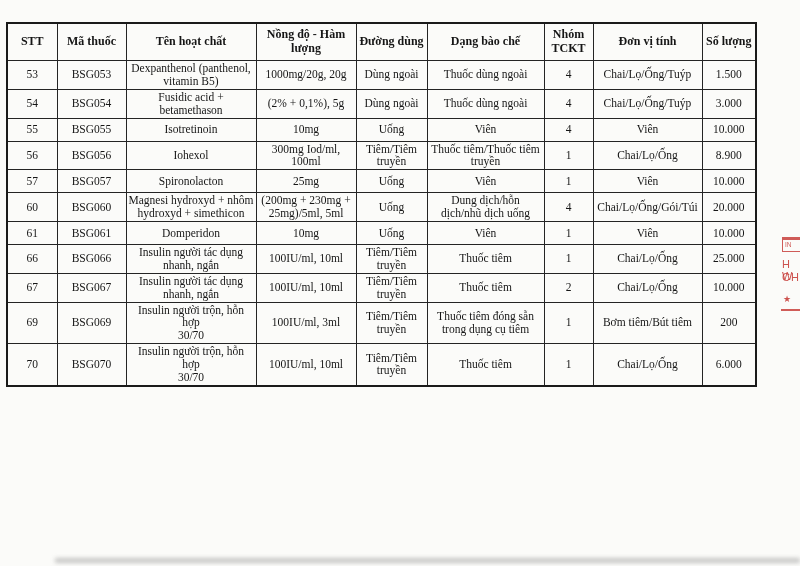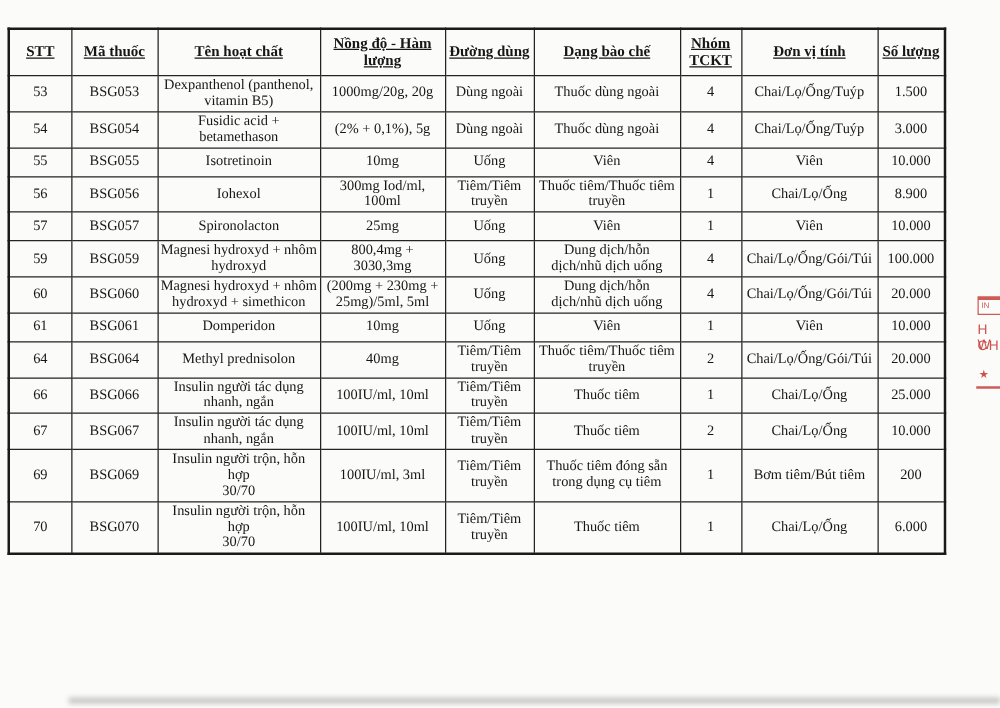--- a/index.html
+++ b/index.html
@@ -24,21 +24,20 @@
     vertical-align:middle;
     white-space:pre-line;
     overflow:hidden;
   }
   .drug-table th{
     font-size:12px;
     font-weight:bold;
     line-height:1.15;
     padding:3px 2px;
     height:30px;
-    text-decoration:underline;
   }
   .drug-table td{
     font-size:11.5px;
     line-height:1.12;
     padding:1px 2px;
     height:20px;
   }
   
   .stamp{
     position:absolute;
@@ -158,34 +157,20 @@
           <td>BSG057</td>
           <td>Spironolacton</td>
           <td>25mg</td>
           <td>Uống</td>
           <td>Viên</td>
           <td>1</td>
           <td>Viên</td>
           <td>10.000</td>
         </tr>
         <tr>
-          <td>59</td>
-          <td>BSG059</td>
-          <td>Magnesi hydroxyd + nhôm
-hydroxyd</td>
-          <td>800,4mg +
-3030,3mg</td>
-          <td>Uống</td>
-          <td>Dung dịch/hỗn
-dịch/nhũ dịch uống</td>
-          <td>4</td>
-          <td>Chai/Lọ/Ống/Gói/Túi</td>
-          <td>100.000</td>
-        </tr>
-        <tr>
           <td>60</td>
           <td>BSG060</td>
           <td>Magnesi hydroxyd + nhôm
 hydroxyd + simethicon</td>
           <td>(200mg + 230mg +
 25mg)/5ml, 5ml</td>
           <td>Uống</td>
           <td>Dung dịch/hỗn
 dịch/nhũ dịch uống</td>
           <td>4</td>
@@ -197,33 +182,20 @@
           <td>BSG061</td>
           <td>Domperidon</td>
           <td>10mg</td>
           <td>Uống</td>
           <td>Viên</td>
           <td>1</td>
           <td>Viên</td>
           <td>10.000</td>
         </tr>
         <tr>
-          <td>64</td>
-          <td>BSG064</td>
-          <td>Methyl prednisolon</td>
-          <td>40mg</td>
-          <td>Tiêm/Tiêm
-truyền</td>
-          <td>Thuốc tiêm/Thuốc tiêm
-truyền</td>
-          <td>2</td>
-          <td>Chai/Lọ/Ống/Gói/Túi</td>
-          <td>20.000</td>
-        </tr>
-        <tr>
           <td>66</td>
           <td>BSG066</td>
           <td>Insulin người tác dụng
 nhanh, ngắn</td>
           <td>100IU/ml, 10ml</td>
           <td>Tiêm/Tiêm
 truyền</td>
           <td>Thuốc tiêm</td>
           <td>1</td>
           <td>Chai/Lọ/Ống</td>

